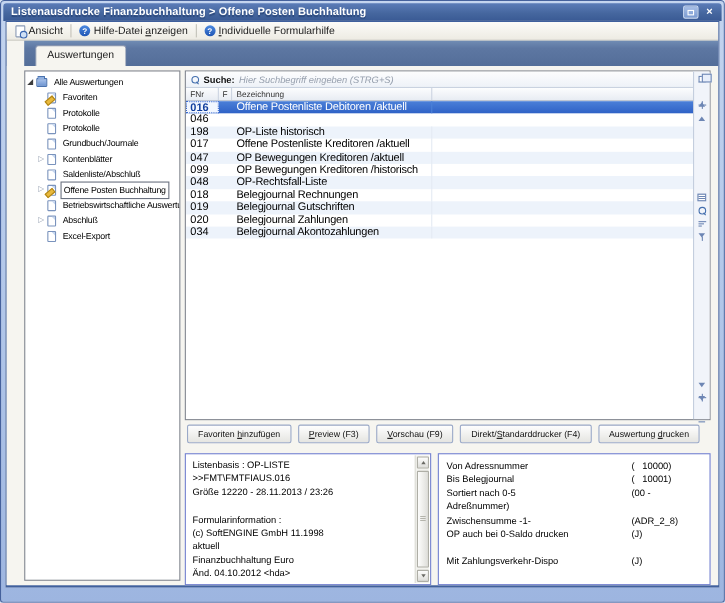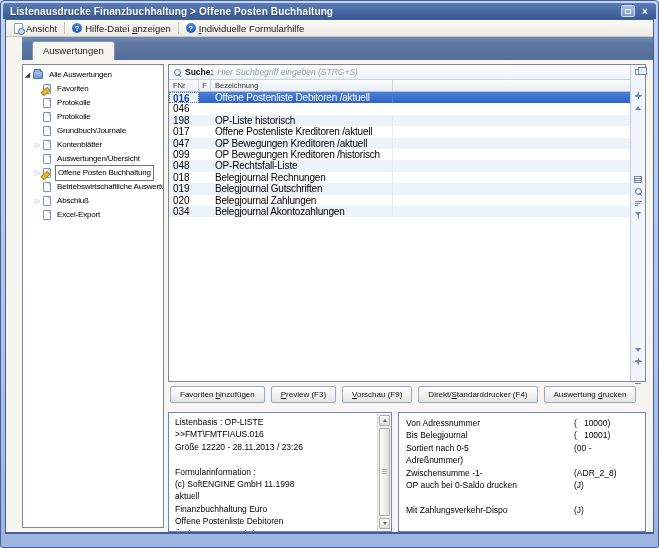--- a/index.html
+++ b/index.html
@@ -213,21 +213,21 @@
         <div class="trow-t">
           <span class="tindent"></span>
             <span class="tarrow">▷</span>
           <span class="ico-doc"></span>
           <span class="tlabel">Kontenblätter</span>
         </div>
         <div class="trow-t">
           <span class="tindent"></span>
             <span class="tarrow"></span>
           <span class="ico-doc"></span>
-          <span class="tlabel">Auswertungen/Übersicht</span>
+          <span class="tlabel">Saldenliste/Abschluß</span>
         </div>
         <div class="trow-t sel">
           <span class="tindent"></span>
             <span class="tarrow">▷</span>
           <span class="ico-doc edit"></span>
           <span class="tlabel">Offene Posten Buchhaltung</span>
         </div>
         <div class="trow-t">
           <span class="tindent"></span>
             <span class="tarrow"></span>
@@ -386,21 +386,20 @@
 
       <div class="ipanel ipanel-left">
         <div class="iline">Listenbasis : OP-LISTE</div>
         <div class="iline">&gt;&gt;FMT\FMTFIAUS.016</div>
         <div class="iline">Größe 12220 - 28.11.2013 / 23:26</div>
         <div class="iline"></div>
         <div class="iline">Formularinformation :</div>
         <div class="iline">(c) SoftENGINE GmbH 11.1998</div>
         <div class="iline">aktuell</div>
         <div class="iline">Finanzbuchhaltung Euro</div>
-        <div class="iline">Offene Postenliste Debitoren</div>
         <div class="iline">Änd. 04.10.2012 &lt;hda&gt;</div>
         <div class="vsb">
           <span class="vsb-btn up">
               <span class="tri up"></span>
             </span>
           <span class="vsb-thumb"></span>
           <span class="vsb-btn down">
               <span class="tri down"></span>
             </span>
         </div>

